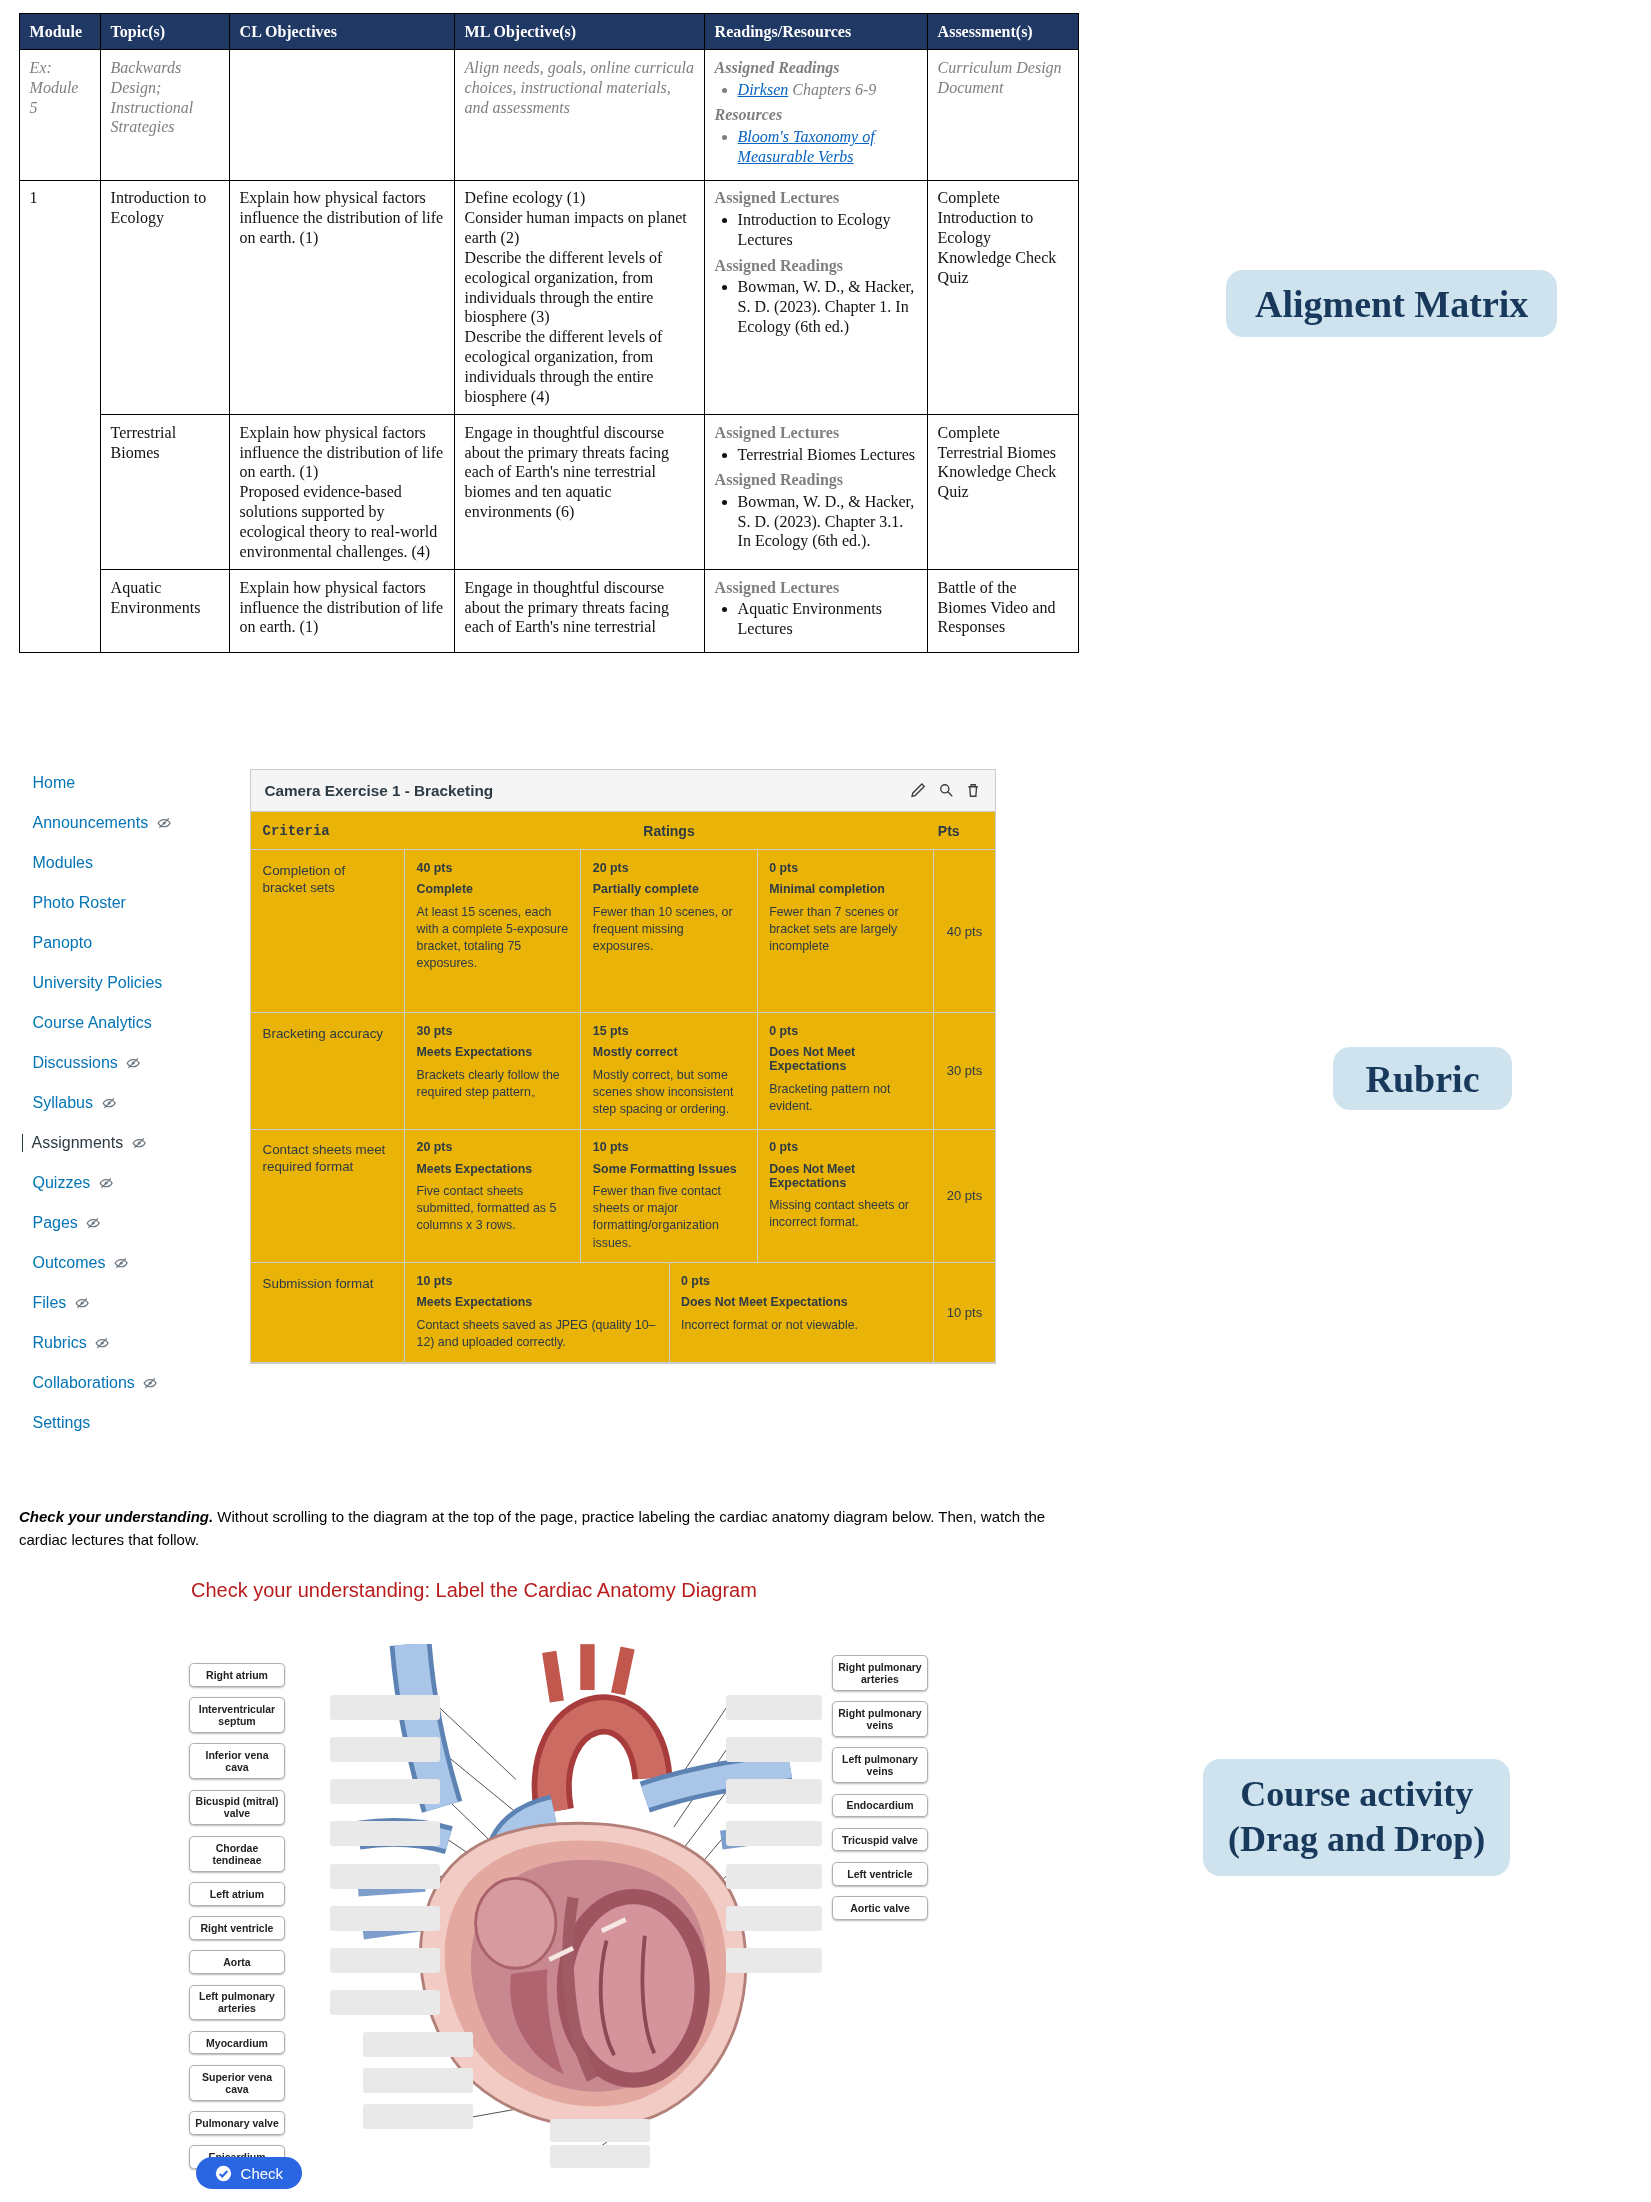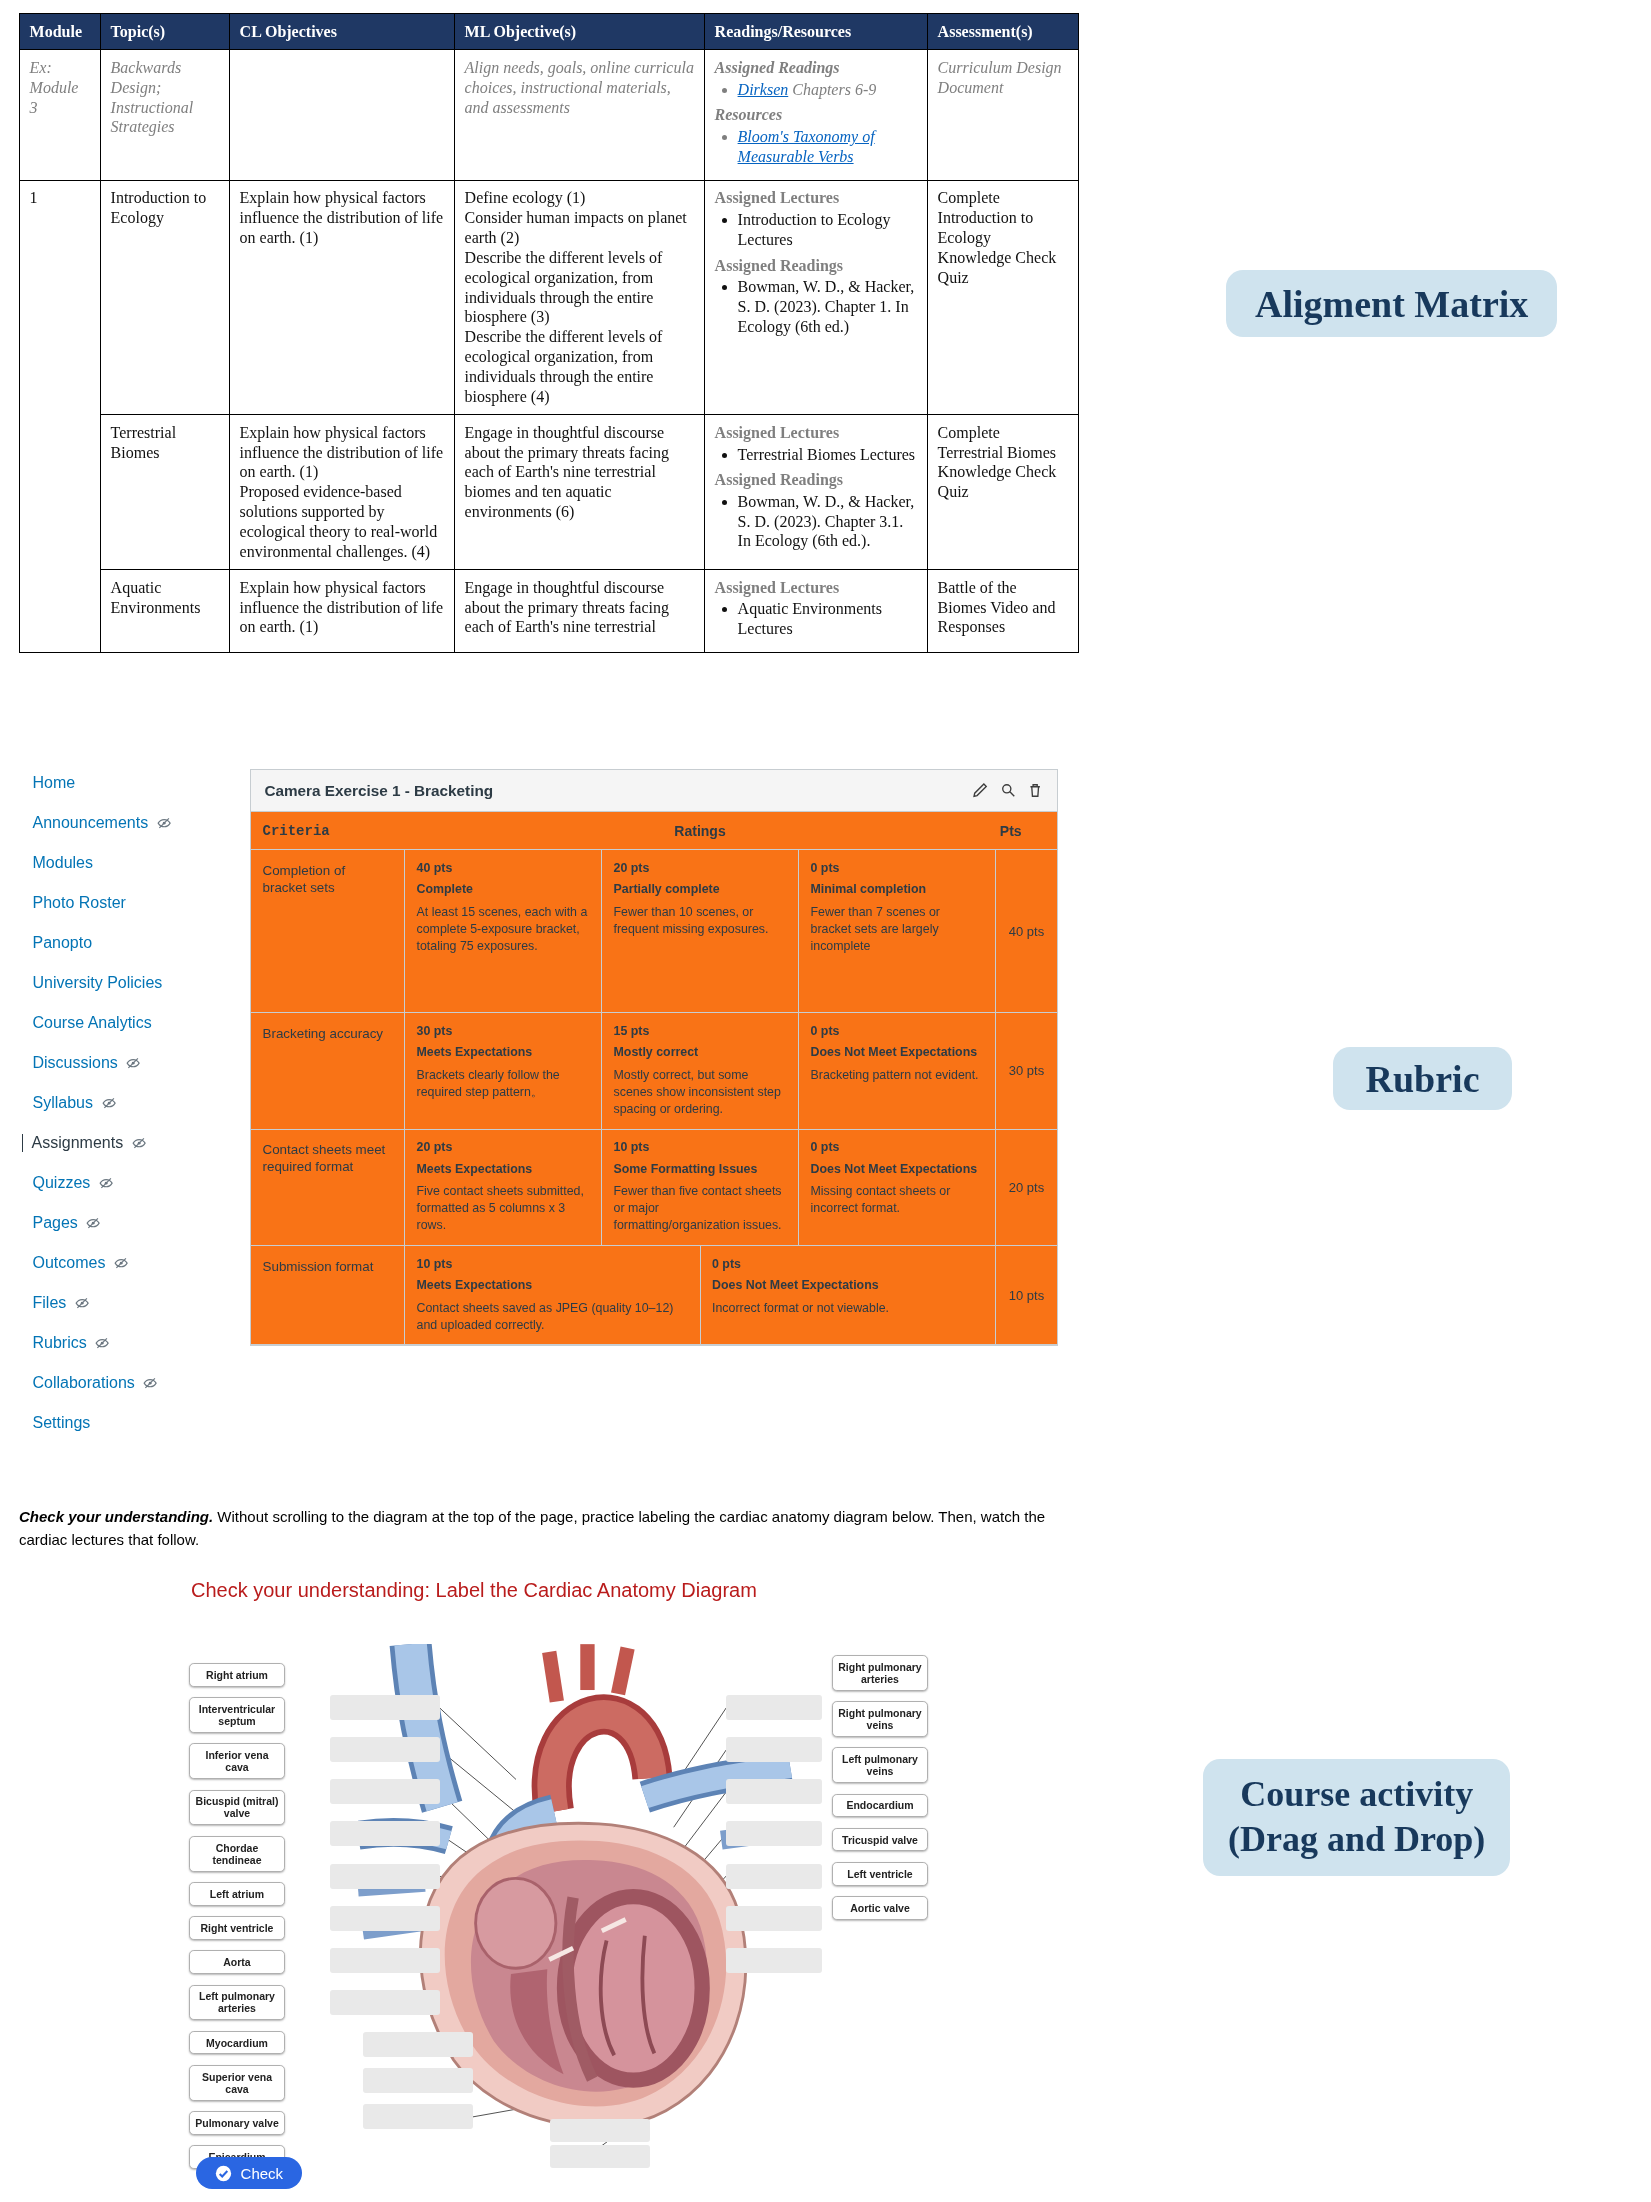--- a/index.html
+++ b/index.html
@@ -31,22 +31,22 @@
   .badge-rubric { top:1047px; left:1333px; font-size:38px; padding:9.6px 32.5px; }
   .badge-activity { top:1759px; left:1203px; font-size:36px; padding:13.4px 25px; line-height:1.25; text-align:center; }
 
   
   .sidebar { position:absolute; top:774px; left:32.5px; width:201px; }
   .nav-item { display:flex; align-items:center; gap:8.6px; color:#0374B5; font-size:16px;
     margin-bottom:22px; text-decoration:none; }
   .nav-item.active { color:#2d3b45; border-left:1.9px solid #2d3b45; padding-left:8.6px; margin-left:-10.5px; }
   .eye svg { display:block; }
 
-  .panel { position:absolute; top:769px; left:250px; width:808px; border:1px solid #c7cdd1;
-    background:#f97316; color:#2d3b45; }
+  .panel { position:absolute; top:769px; left:250px; width:746px; border:1px solid #c7cdd1;
+    background:#eab308; color:#2d3b45; }
   .panel-header { display:flex; justify-content:space-between; align-items:center;
     background:#f5f5f5; border-bottom:1px solid #c7cdd1; padding:11.5px 13.4px; }
   .panel-title { font-weight:bold; font-size:15.3px; }
   .panel-icons { display:flex; gap:11.5px; }
   .panel-icons span { display:inline-flex; }
 
   .rub-head { display:flex; border-bottom:1px solid #c7cdd1; font-weight:bold; font-size:14px; }
   .rh-crit { width:153px; padding:10.5px 11.5px;font-family:Liberation Mono, monospace; }
   .rh-rat { flex:1; text-align:center; padding:10.5px; }
   .rh-pts { width:61px; text-align:left; padding:10.5px 3.8px; }
@@ -107,21 +107,21 @@
         <th>Module</th>
         <th>Topic(s)</th>
         <th>CL Objectives</th>
         <th>ML Objective(s)</th>
         <th>Readings/Resources</th>
         <th>Assessment(s)</th>
       </tr>
     </thead>
     <tbody>
       <tr class="example">
-        <td>Ex: Module 3</td>
+        <td>Ex: Module 5</td>
         <td>Backwards Design; Instructional Strategies</td>
         <td></td>
         <td>Align needs, goals, online curricula choices, instructional materials, and assessments</td>
         <td>
           <div class="sec">Assigned Readings</div>
           <ul>
               <li><a class="mlink">Dirksen</a><span> Chapters 6-9</span></li>
             </ul>
           <div class="sec">Resources</div>
           <ul>

